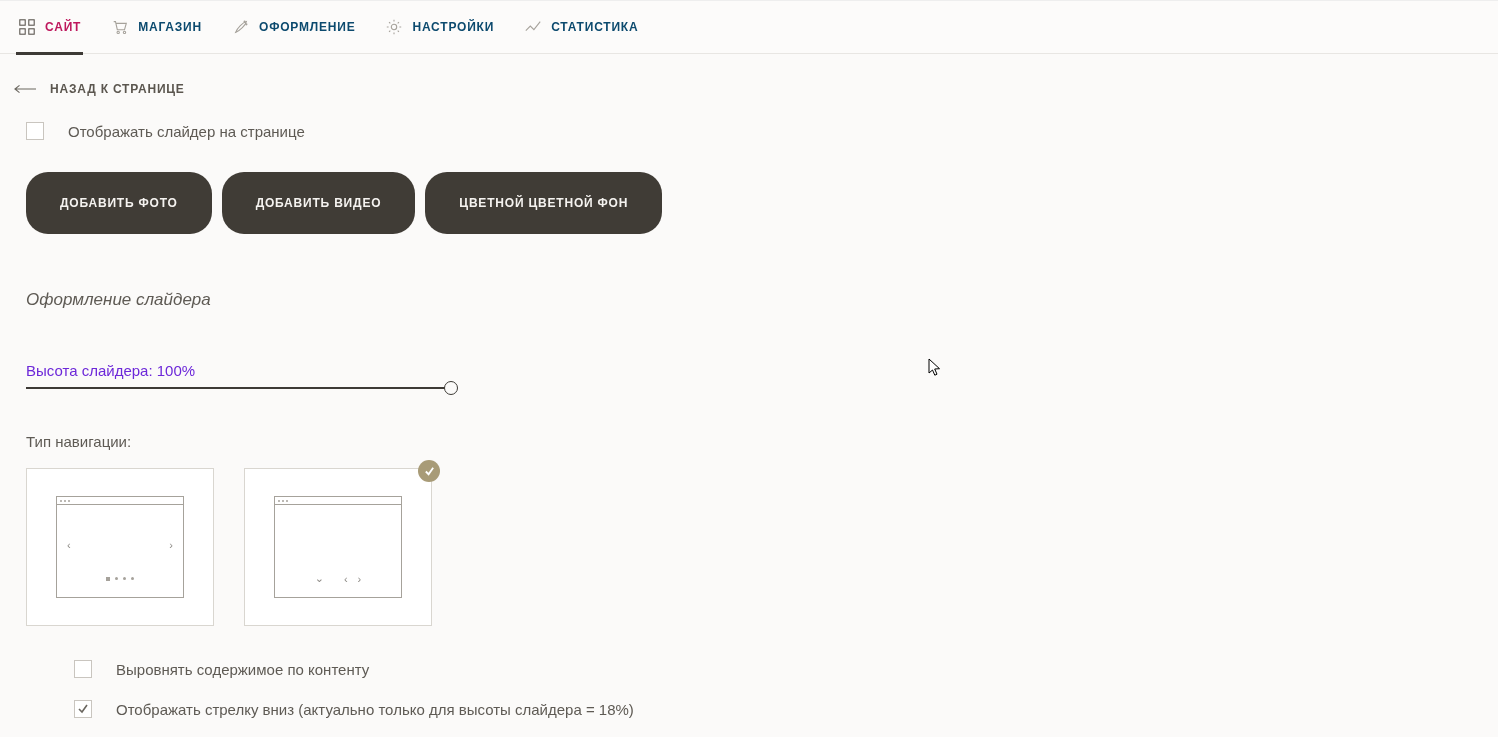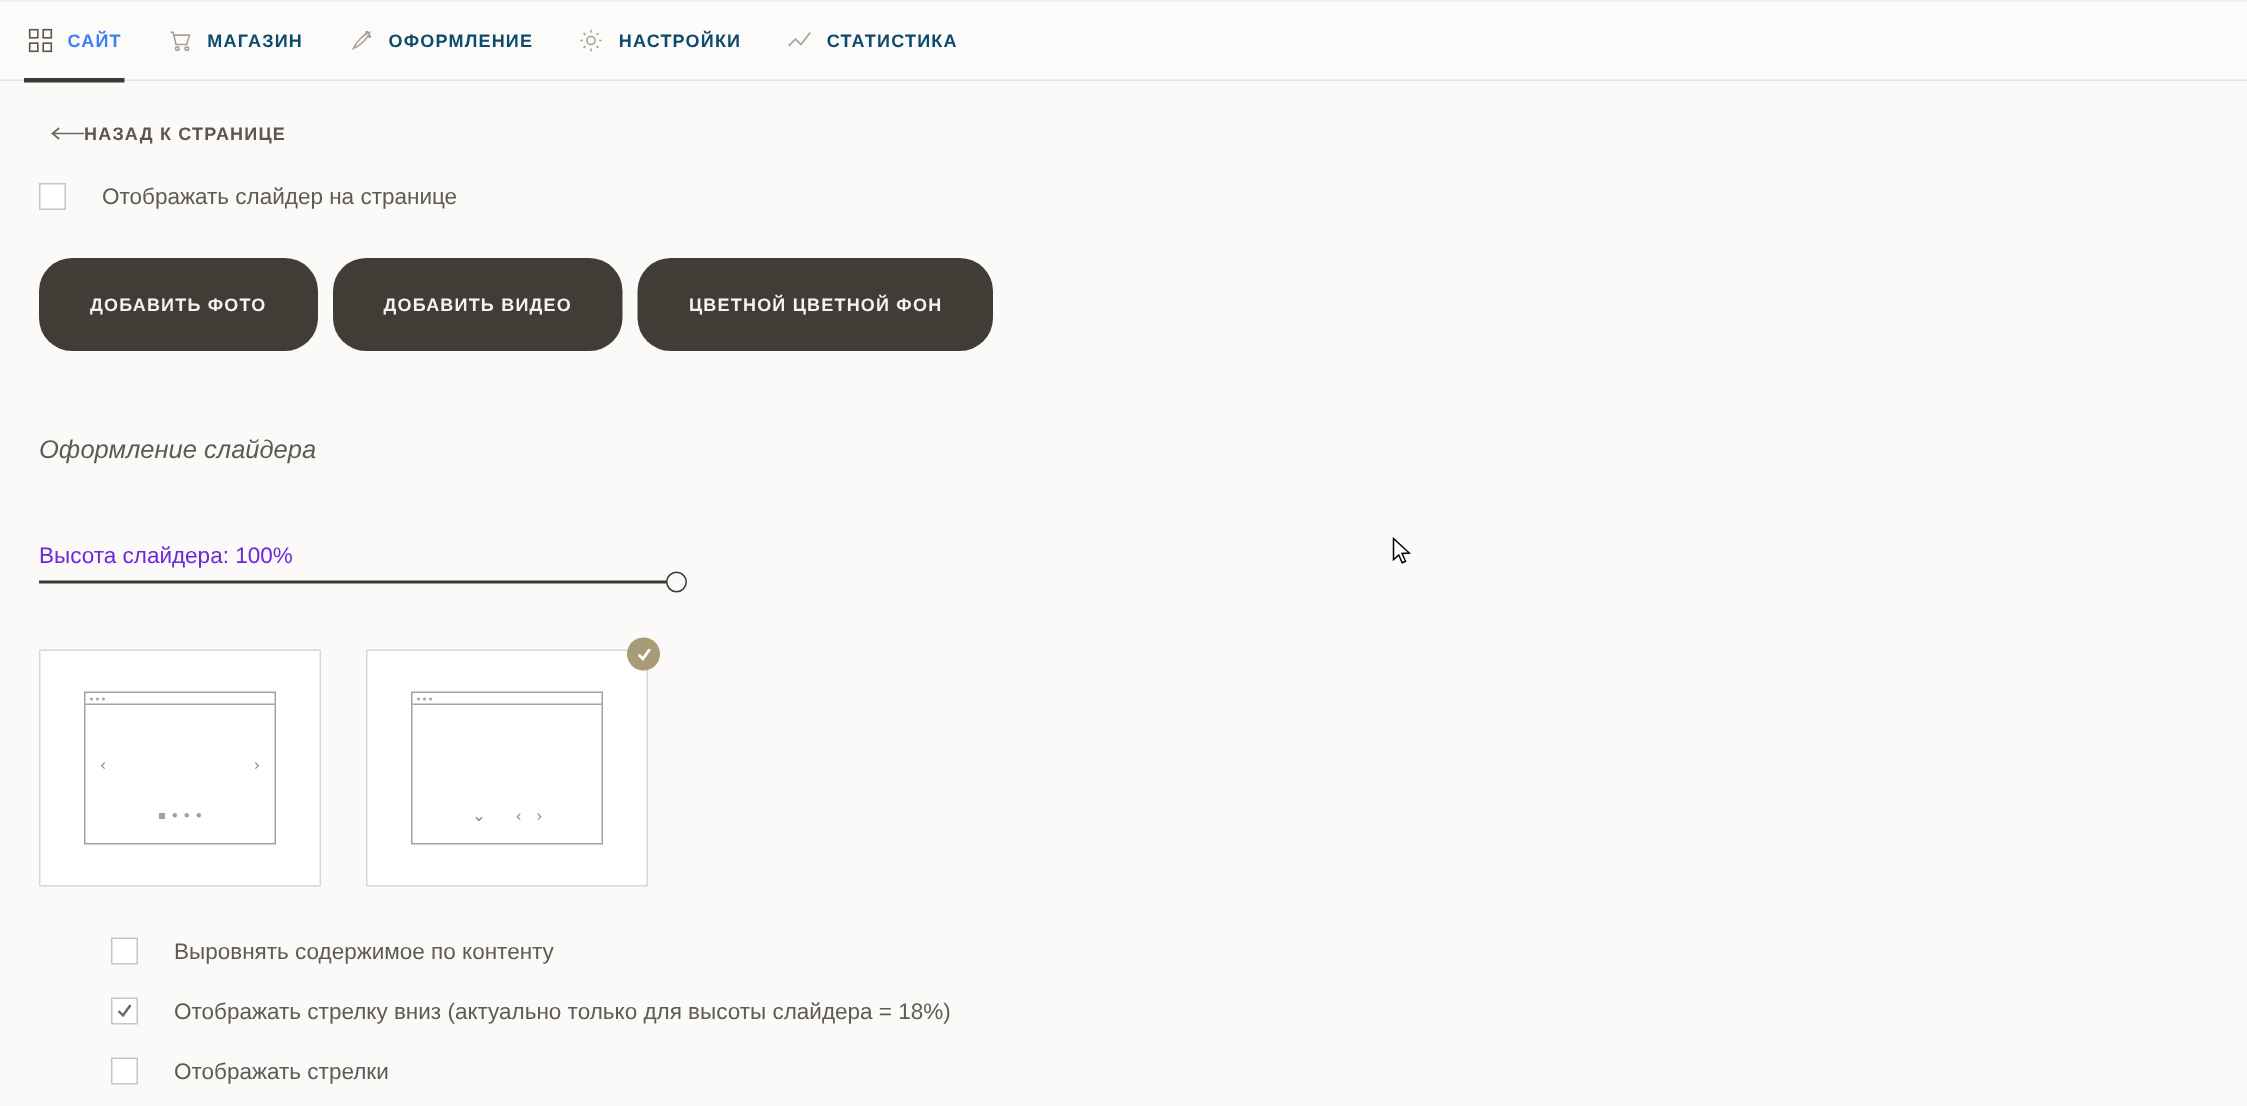--- a/index.html
+++ b/index.html
@@ -26,36 +26,37 @@
       gap: 9px;
       font-size: 12px;
       letter-spacing: 0.8px;
       font-weight: 700;
       color: #0c4a6e;
       text-transform: uppercase;
       cursor: pointer;
       height: 54px;
       position: relative;
     }
-    .tab.active { color: #3b82f6; }
+    .tab.active { color: #be185d; }
     .tab.active::after {
       content: "";
       position: absolute;
       left: -2px; right: -2px;
       bottom: -1px;
       height: 3px;
       background: #3d3a36;
     }
     .tab svg { width: 18px; height: 18px; stroke: #a6a29b; fill: none; stroke-width: 1.2; }
     .tab.active svg { stroke: #5b564f; }
     
     .backbar {
-      padding: 28px 26px 8px 34px;
-      display: flex;
-      align-items: center;
+      padding: 28px 26px 8px 14px;
+      display: flex;
+      align-items: center;
+      gap: 14px;
     }
     .backbar svg { width: 22px; height: 10px; stroke: #6a665f;}
     .backbar-text {
       font-size: 12px;
       font-weight: 700;
       letter-spacing: 0.8px;
       color: #5b564f;
     }
     
     .content { padding: 18px 26px 40px 26px; }
@@ -295,20 +296,21 @@
 
   <div class="section-title">Оформление слайдера</div>
 
   <div class="slider-label">Высота слайдера: 100%</div>
 
   <div class="slider-wrap">
     <div class="slider-track"></div>
     <div class="slider-thumb"></div>
   </div>
 
+  <div class="navtype-label">Тип навигации:</div>
 
   <div class="cards">
 
     <div class="card">
       <div class="thumb">
         <div class="thumb-bar">
             <span class="d"></span>
             <span class="d"></span>
             <span class="d"></span>
           </div>

